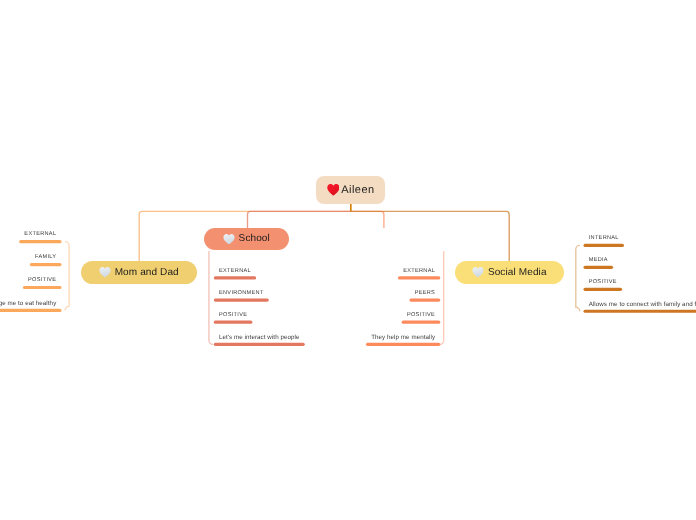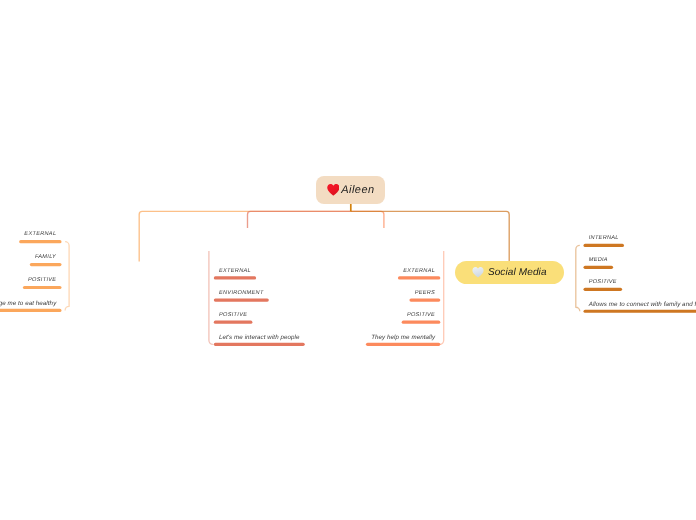--- a/index.html
+++ b/index.html
@@ -1,20 +1,20 @@
 <!DOCTYPE html>
 <html><head>
 <meta charset="utf-8">
 <title>Aileen mind map</title>
 <style>
   html,body{margin:0;padding:0;}
   body{width:696px;height:520px;background:#ffffff;
        font-family:"Liberation Sans",sans-serif;overflow:hidden;
        -webkit-font-smoothing:antialiased;text-rendering:geometricPrecision;}
-  #canvas{position:relative;width:696px;height:520px;font-style:italic;}
+  #canvas{position:relative;width:696px;height:520px;}
   svg.edges{position:absolute;left:0;top:0;}
 
   .node{position:absolute;display:flex;align-items:center;box-sizing:border-box;
         border-radius:999px;}
   .node .lbl{font-size:10px;color:#1a1a1a;white-space:nowrap;line-height:1;
              letter-spacing:0.12px;}
   .node .heart{flex:0 0 auto;display:block;}
 
   #root-node{border-radius:8px;}
   #root-node .lbl{font-size:11px;letter-spacing:0.45px;}
@@ -60,24 +60,48 @@
           <linearGradient id="gRed" x1="0.1" y1="0" x2="0.6" y2="1">
             <stop offset="0" stop-color="#f4192a"></stop>
             <stop offset="0.55" stop-color="#ed1423"></stop>
             <stop offset="1" stop-color="#d9111e"></stop>
           </linearGradient>
         </defs>
         <path d="M60 113C57 113 31.5 92.5 18.5 76.5C6.2 61.4 0 48.5 0 34.5C0 15.3 13.9 0 32.2 0C44.3 0 54.1 6.7 60 17.2C65.9 6.7 75.7 0 87.8 0C106.1 0 120 15.3 120 34.5C120 48.5 113.8 61.4 101.5 76.5C88.5 92.5 63 113 60 113 Z" fill="url(#gRed)"></path>
       </svg>
       <span class="lbl">Aileen</span>
     </div>
+    <div class="node" id="mom-and-dad-node" style="left: 81px; top: 261.4px; width: 116px; height: 22.6px; background: rgb(240, 207, 113); justify-content: center;">
+      <svg viewBox="0 0 120 113" width="12" height="10.5" class="heart" style="margin-right: 3.5px;">
+        <defs>
+          <linearGradient id="gW_mom-and-dad" x1="0" y1="0" x2="0.25" y2="1">
+            <stop offset="0" stop-color="#eef2f6"></stop>
+            <stop offset="1" stop-color="#cfd8e1"></stop>
+          </linearGradient>
+        </defs>
+        <path d="M60 113C57 113 31.5 92.5 18.5 76.5C6.2 61.4 0 48.5 0 34.5C0 15.3 13.9 0 32.2 0C44.3 0 54.1 6.7 60 17.2C65.9 6.7 75.7 0 87.8 0C106.1 0 120 15.3 120 34.5C120 48.5 113.8 61.4 101.5 76.5C88.5 92.5 63 113 60 113 Z" fill="url(#gW_mom-and-dad)"></path>
+      </svg>
+      <span class="lbl">Mom and Dad</span>
+    </div>
     <div class="leaf-label" style="top: 232.4px; left: 24.3625px;">EXTERNAL</div>
     <div class="leaf-label" style="top: 255.3px; left: 35.0187px;">FAMILY</div>
     <div class="leaf-label" style="top: 278.2px; left: 28.0969px;">POSITIVE</div>
     <div class="leaf-label sentence" style="top: 301.1px; left: -24.9812px;">Encourage me to eat healthy</div>
+    <div class="node" id="school-node" style="left: 204px; top: 228px; width: 85px; height: 22px; background: rgb(242, 144, 112); justify-content: center;">
+      <svg viewBox="0 0 120 113" width="12" height="10.5" class="heart" style="margin-right: 3.5px;">
+        <defs>
+          <linearGradient id="gW_school" x1="0" y1="0" x2="0.25" y2="1">
+            <stop offset="0" stop-color="#eef2f6"></stop>
+            <stop offset="1" stop-color="#cfd8e1"></stop>
+          </linearGradient>
+        </defs>
+        <path d="M60 113C57 113 31.5 92.5 18.5 76.5C6.2 61.4 0 48.5 0 34.5C0 15.3 13.9 0 32.2 0C44.3 0 54.1 6.7 60 17.2C65.9 6.7 75.7 0 87.8 0C106.1 0 120 15.3 120 34.5C120 48.5 113.8 61.4 101.5 76.5C88.5 92.5 63 113 60 113 Z" fill="url(#gW_school)"></path>
+      </svg>
+      <span class="lbl">School</span>
+    </div>
     <div class="leaf-label" style="top: 268.6px; left: 219px;">EXTERNAL</div>
     <div class="leaf-label" style="top: 290.75px; left: 219px;">ENVIRONMENT</div>
     <div class="leaf-label" style="top: 312.9px; left: 219px;">POSITIVE</div>
     <div class="leaf-label sentence" style="top: 335.05px; left: 219px;">Let's me interact with people</div>
     <div class="leaf-label" style="top: 268.6px; left: 403.163px;">EXTERNAL</div>
     <div class="leaf-label" style="top: 290.75px; left: 414.631px;">PEERS</div>
     <div class="leaf-label" style="top: 312.9px; left: 406.897px;">POSITIVE</div>
     <div class="leaf-label sentence" style="top: 335.05px; left: 371.163px;">They help me mentally</div>
     <div class="node" id="social-media-node" style="left: 455px; top: 261.4px; width: 109px; height: 22.6px; background: rgb(250, 223, 121); justify-content: center;">
       <svg viewBox="0 0 120 113" width="12" height="10.5" class="heart" style="margin-right: 3.5px;">

